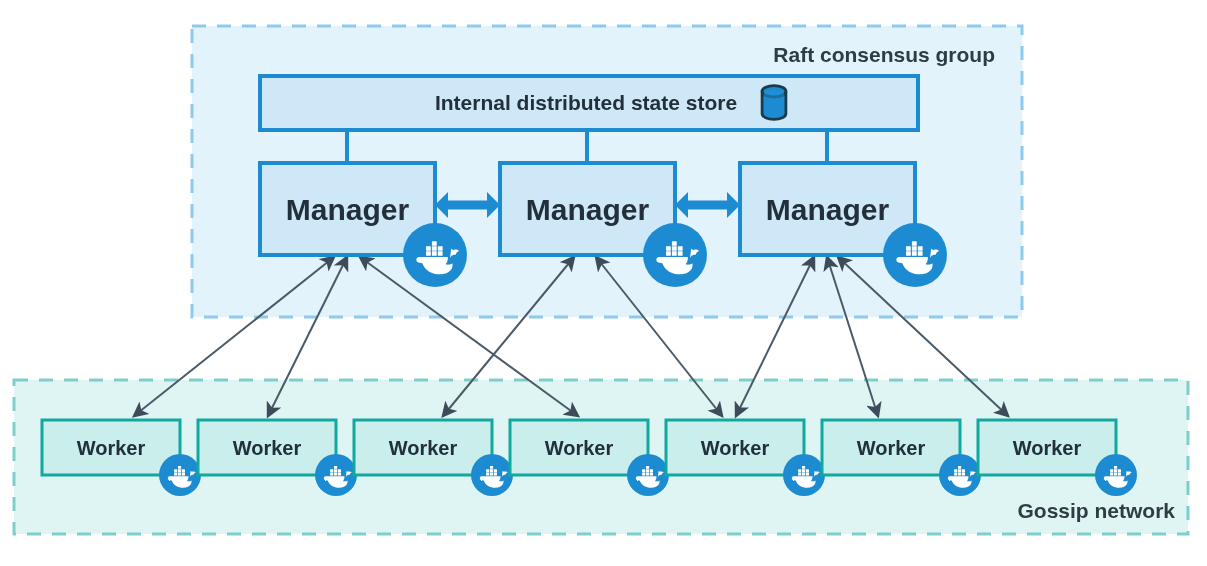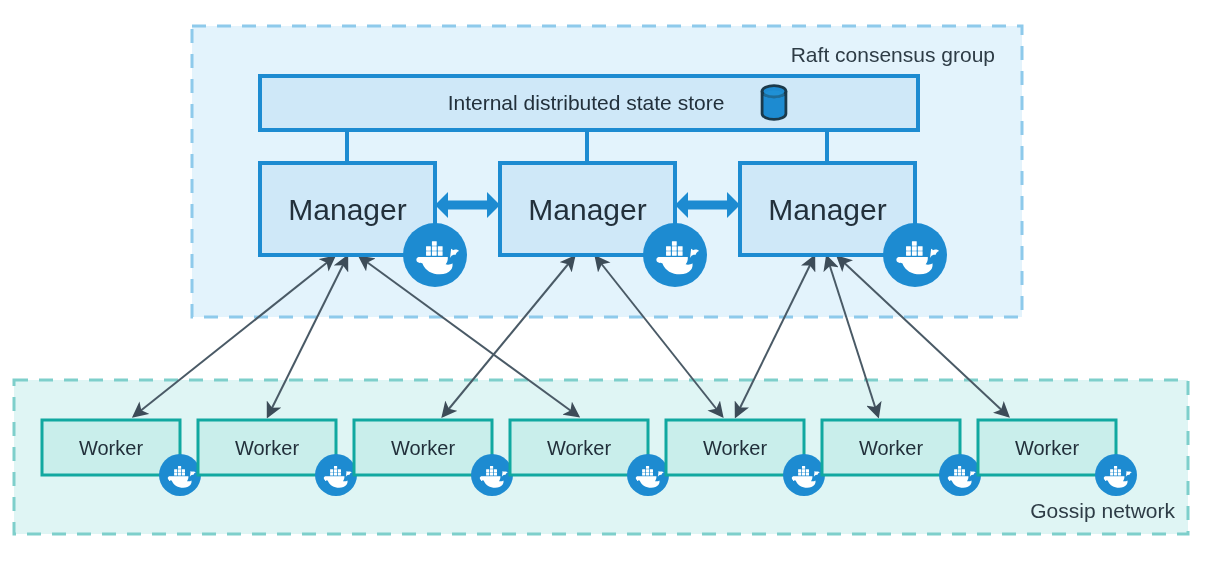--- a/index.html
+++ b/index.html
@@ -9,20 +9,21 @@
   }
   body {
     font-family: "Liberation Sans", sans-serif;
   }
   #diagram-root {
     position: relative;
     width: 1207px;
     height: 566px;
     background: #ffffff;
     overflow: hidden;
+    font-weight: bold;
   }
   svg#swarm-svg {
     display: block;
     width: 1207px;
     height: 566px;
   }
   .node-label {
     font-family: "Liberation Sans", sans-serif;
     fill: #22303b;
   }

